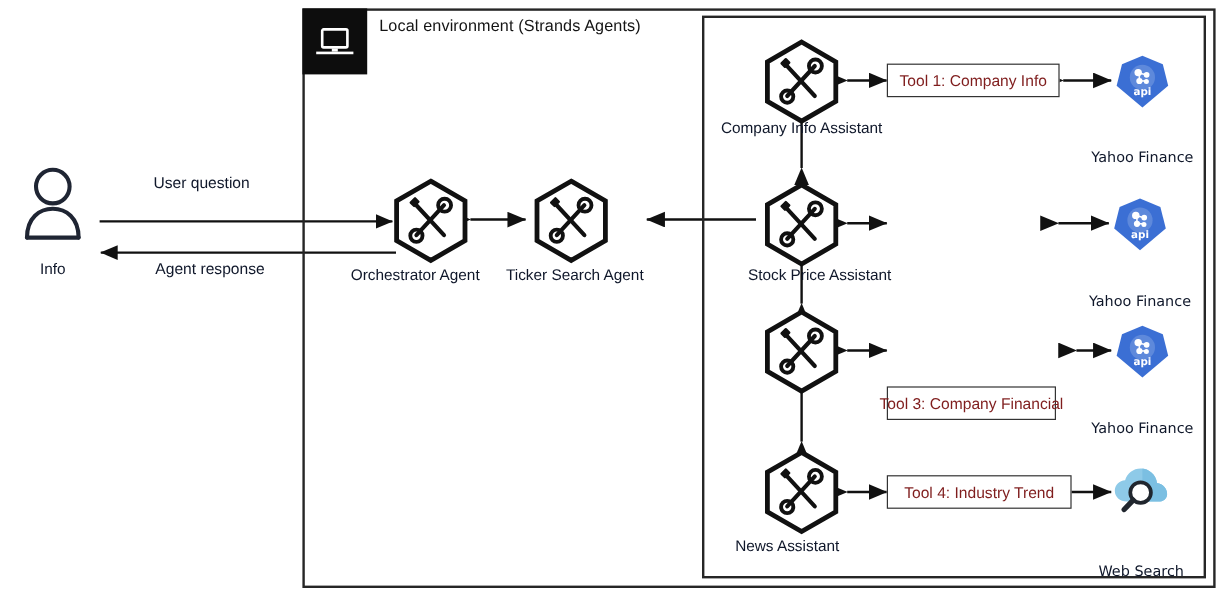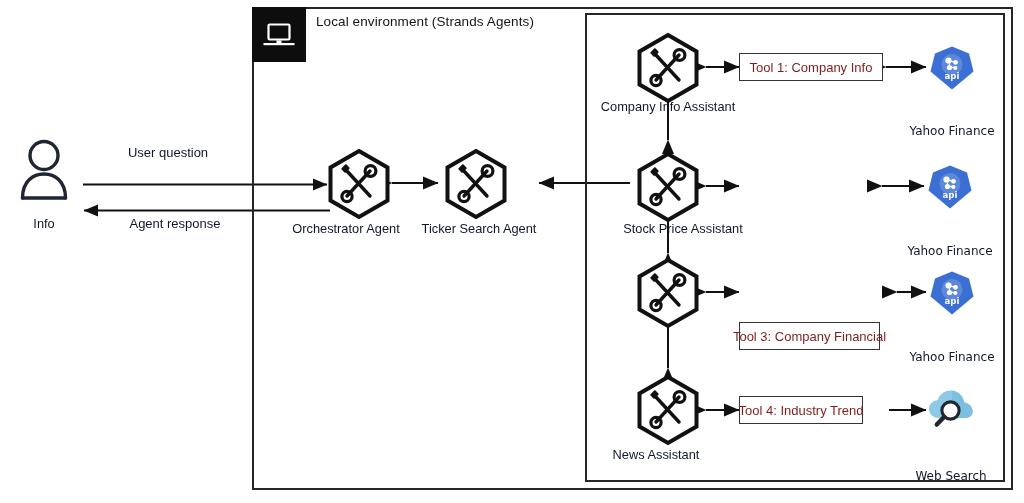--- a/index.html
+++ b/index.html
@@ -273,21 +273,21 @@
         <line x1="21" y1="22" x2="45" y2="48"></line>
         <line x1="45" y1="23" x2="22" y2="48"></line>
       </g>
       <circle cx="45.5" cy="23" r="5.4" fill="none" stroke="#111" stroke-width="3.2"></circle>
       <circle cx="22" cy="48.5" r="5.1" fill="none" stroke="#111" stroke-width="3.2"></circle>
       <rect x="17" y="17.5" width="7" height="6" rx="1" fill="#111" transform="rotate(-45 20.5 20.5)"></rect>
     </svg>
   </div>
   <div class="abs lbl center" style="left:656px;top:447px;">News Assistant</div>
 
-  <div class="abs tool-box" style="left:739px;top:396px;width:124px;">Tool 4: Industry Trend</div>
+  <div class="abs tool-box" style="left:739px;top:396px;width:154px;">Tool 4: Industry Trend</div>
 
   <div class="abs" style="left:926px;top:385px;">
     <svg class="icon-svg" width="50" height="46" viewBox="0 0 50 46" aria-hidden="true">
       <path d="M13,33 C7.2,33 3,29 3,24 C3,19.4 6.8,15.6 11.6,15.3
                C13.2,9.5 18.4,5.5 24.6,5.5 C31.6,5.5 37.4,10.8 38.2,17.6
                C43,18.2 46.6,22.1 46.6,26.6 C46.6,30.6 43.4,33 39.2,33 Z" fill="#8ecae8"></path>
       <path d="M24.6,5.5 C31.6,5.5 37.4,10.8 38.2,17.6 C43,18.2 46.6,22.1 46.6,26.6
                C46.6,30.6 43.4,33 39.2,33 L26,33 L26,5.6 Z" fill="#7bbfe2"></path>
       <circle cx="24.5" cy="25.5" r="8.6" fill="#ffffff" stroke="#20262e" stroke-width="3.1"></circle>
       <line x1="18.3" y1="31.8" x2="10.8" y2="39.6" stroke="#20262e" stroke-width="4.4" stroke-linecap="round"></line>

